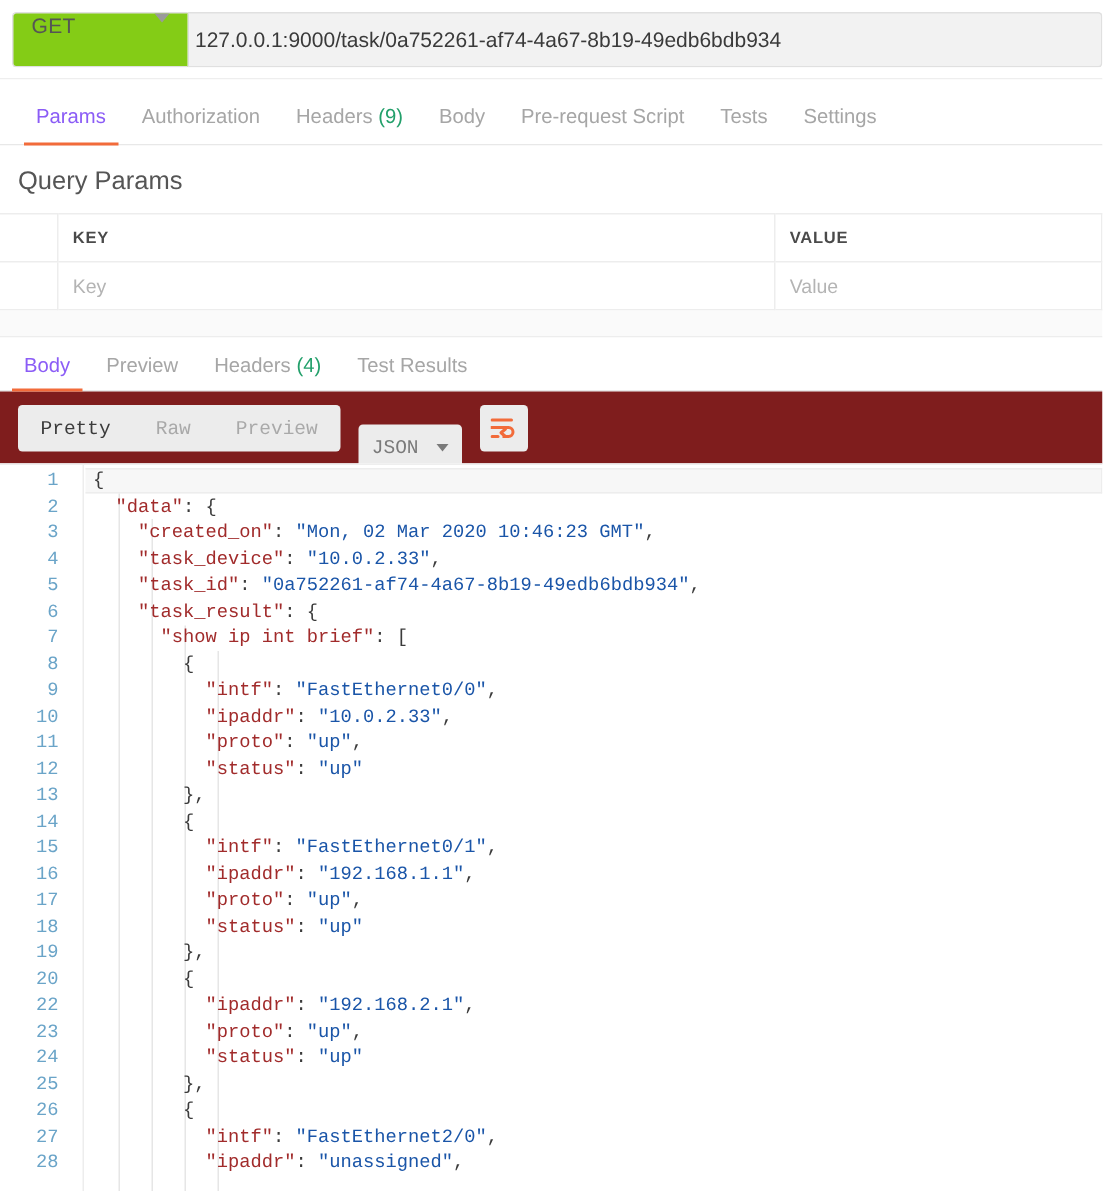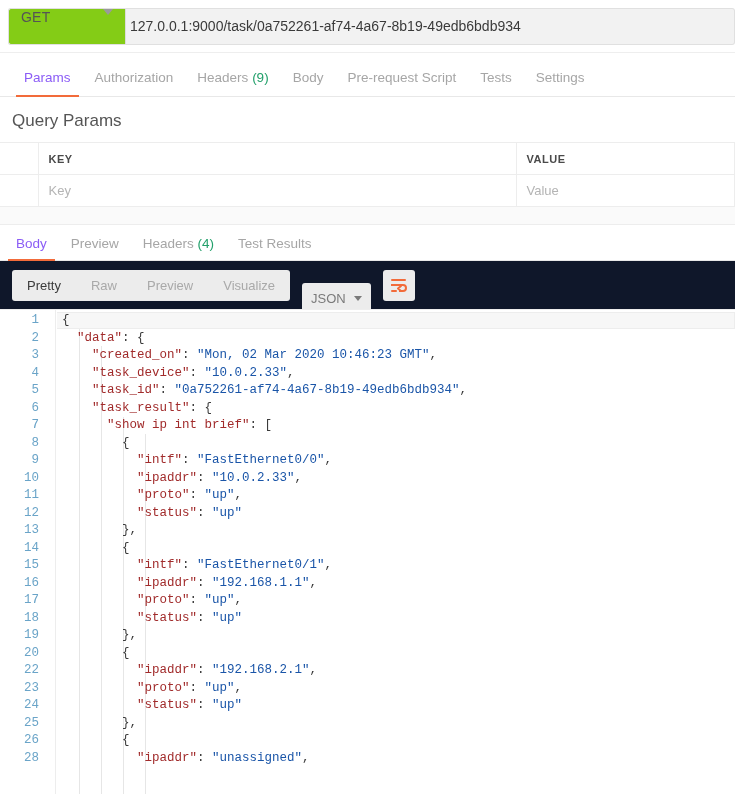--- a/index.html
+++ b/index.html
@@ -113,21 +113,22 @@
     border-bottom: 1px solid #e8e8e8;
     background: #fff;
   }
   .resp-tabs .rtab { padding: 0 12px 9px 12px; font-size: 13.5px; }
 
   
   .body-toolbar {
     height: 48px;
     display: flex; align-items: center;
     padding: 0 12px;
-    background: #0f172a;
+    background: #7f1d1d;
+    font-family: Liberation Mono, monospace;
   }
   .seg {
     display: flex;
     background: #ececec;
     border-radius: 3px;
     height: 31px;
     align-items: stretch;
   }
   .seg .sbtn {
     display: flex; align-items: center;
@@ -282,23 +283,20 @@
   <div class="seg">
     <div class="sbtn active">
       <span>Pretty</span>
     </div>
     <div class="sbtn">
       <span>Raw</span>
     </div>
     <div class="sbtn">
       <span>Preview</span>
     </div>
-    <div class="sbtn">
-      <span>Visualize</span>
-    </div>
   </div>
   <div class="fmt-select">
     <span>JSON</span>
     <span class="caret" style="margin-left:auto"></span>
   </div>
   <div class="wrap-btn">
     <svg width="17" height="15" viewBox="0 0 17 15">
       <rect x="0" y="1" width="15" height="2" rx="1" fill="#f26b3a"></rect>
       <path d="M0 7 h12 a3 3 0 0 1 0 6 h-4" stroke="#f26b3a" stroke-width="2" fill="none"></path>
       <path d="M10 10.5 l-3 2.5 3 2.5" stroke="#f26b3a" stroke-width="2" fill="none" stroke-linecap="round" stroke-linejoin="round" transform="translate(0,-2.5)"></path>
@@ -411,17 +409,21 @@
       </div>
       <div class="code-row">
         <div class="lnum">25</div>
         <div class="lcode"><span>        </span><span class="p">},</span></div>
       </div>
       <div class="code-row">
         <div class="lnum">26</div>
         <div class="lcode"><span>        </span><span class="p">{</span></div>
       </div>
       <div class="code-row">
+        <div class="lnum">27</div>
+        <div class="lcode"><span>          </span><span class="k">"intf"</span><span class="p">: </span><span class="s">"FastEthernet2/0"</span><span class="p">,</span></div>
+      </div>
+      <div class="code-row">
         <div class="lnum">28</div>
         <div class="lcode"><span>          </span><span class="k">"ipaddr"</span><span class="p">: </span><span class="s">"unassigned"</span><span class="p">,</span></div>
       </div>
     </div>
 </div>
 
 </body></html>

